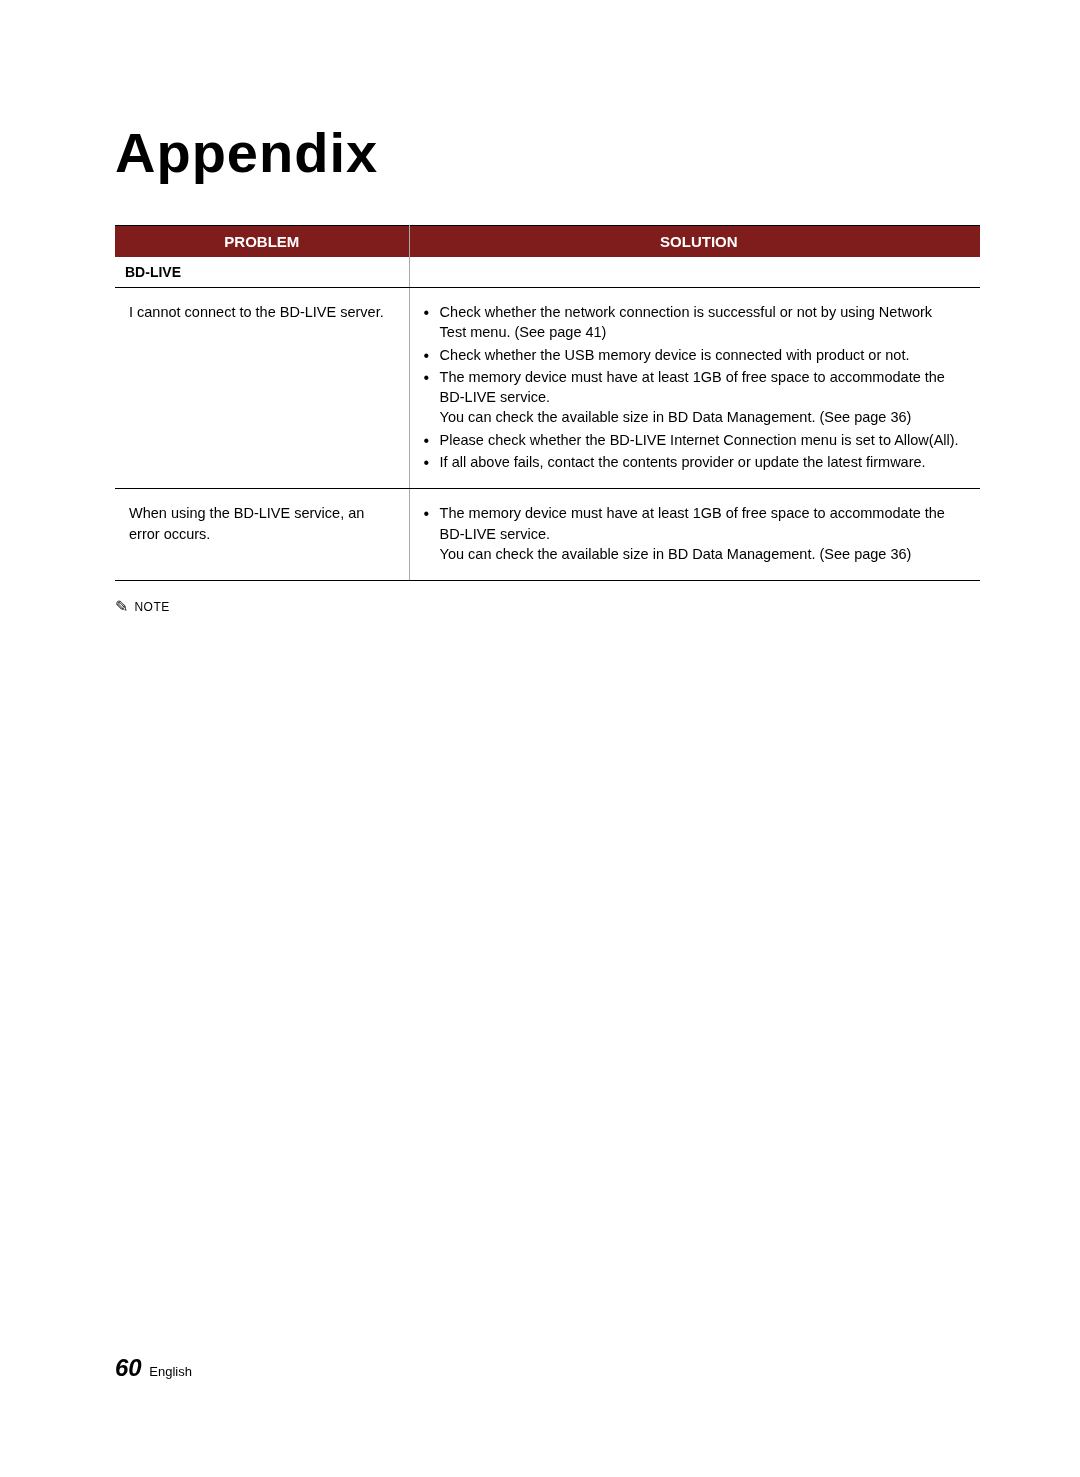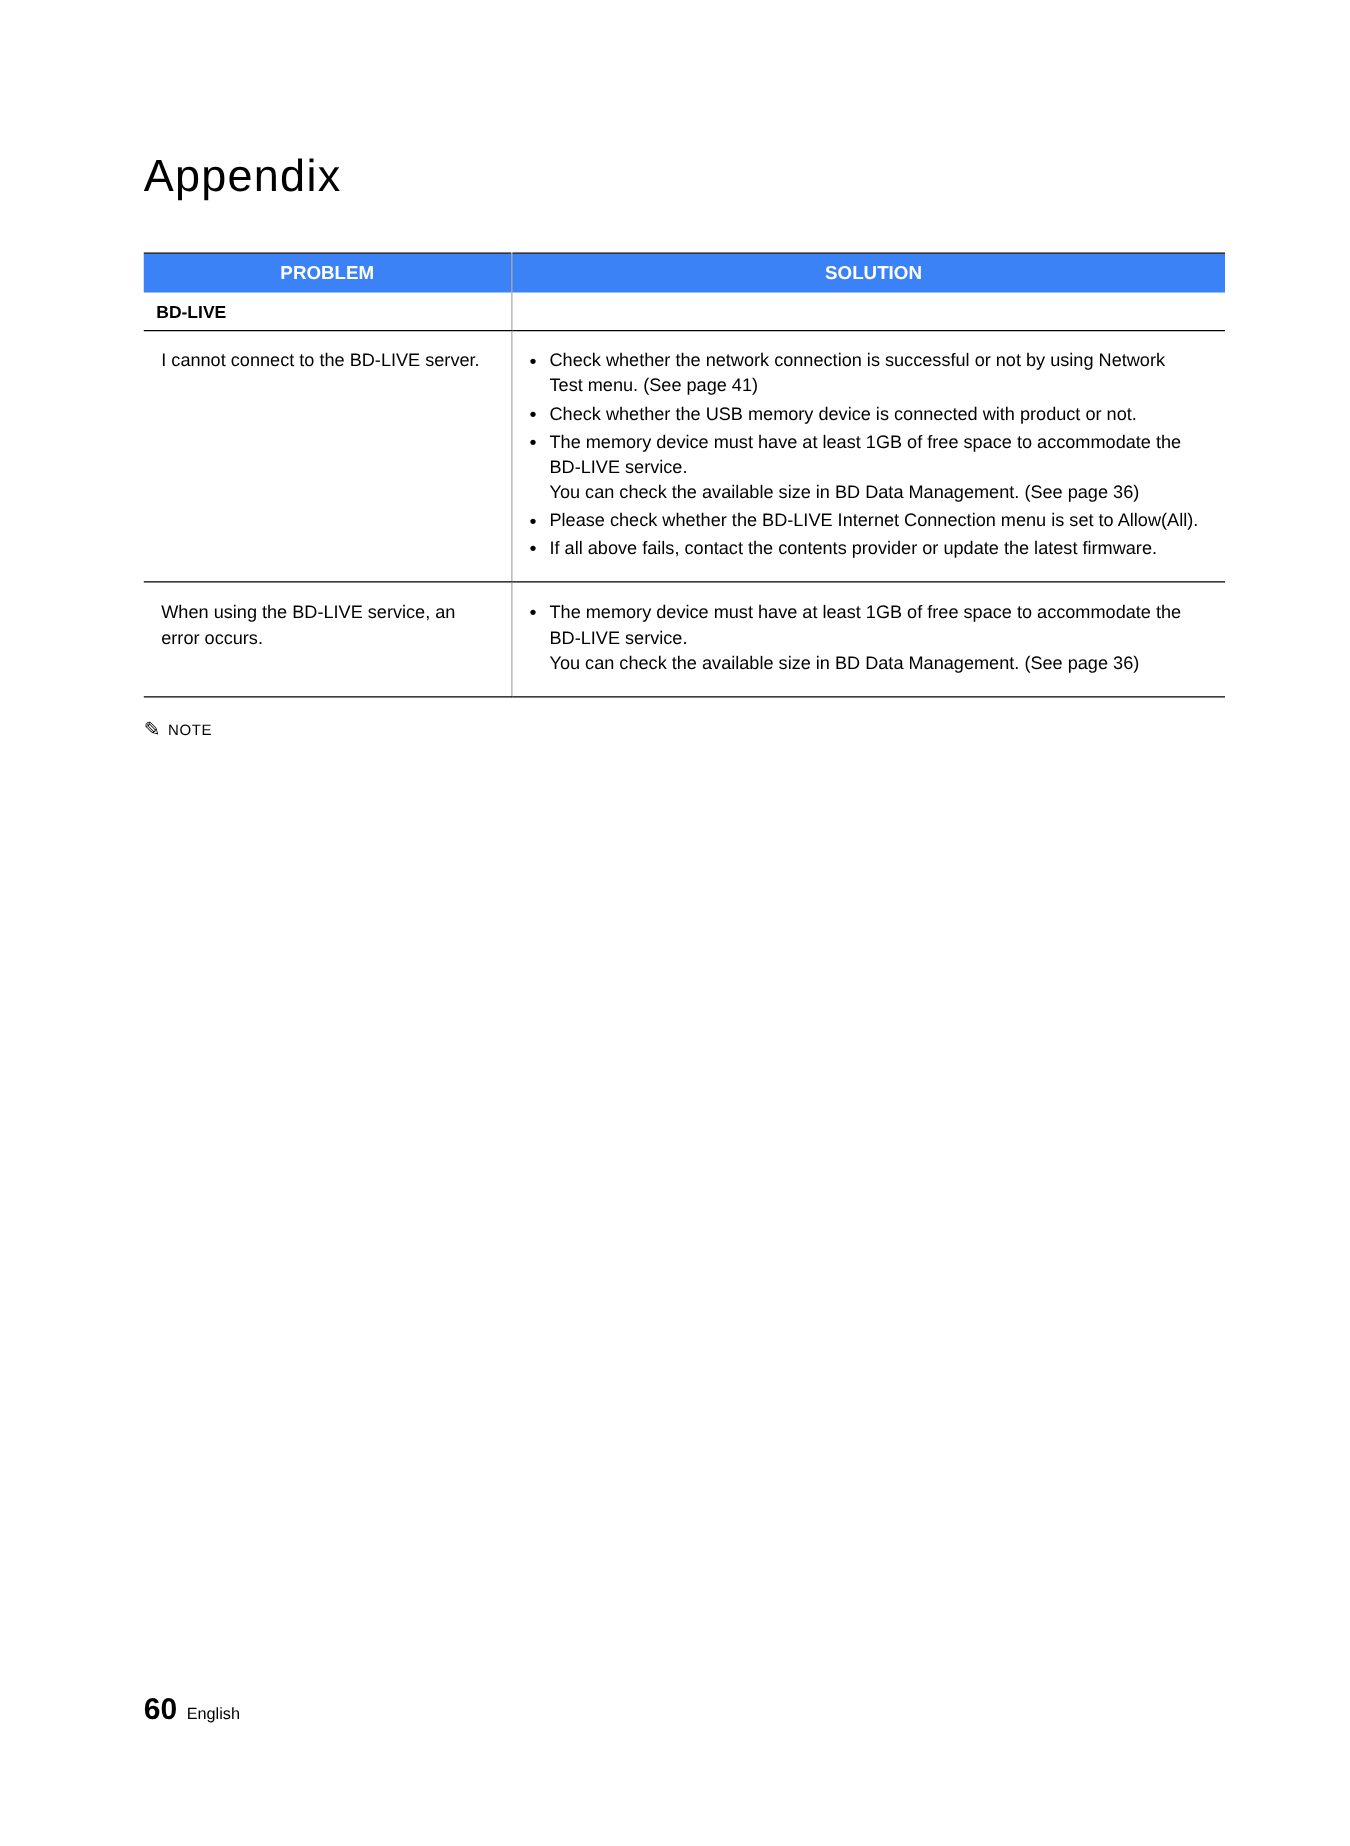--- a/index.html
+++ b/index.html
@@ -6,34 +6,34 @@
   body {
     width: 1080px;
     height: 1477px;
     background: #fff;
     font-family: Arial, Helvetica, sans-serif;
     color: #000;
     position: relative;
     padding: 120px 100px 0 115px;
   }
   .page-title {
-    font-size: 36px;
-    font-weight: 400;
+    font-size: 56px;
+    font-weight: 700;
     letter-spacing: 1px;
     margin-bottom: 40px;
     font-family: "Helvetica Neue", Arial, sans-serif;
   }
   table {
     width: 100%;
     border-collapse: collapse;
     border-top: 1.5px solid #000;
     border-bottom: 1.5px solid #000;
   }
   th {
-    background: #3b82f6;
+    background: #7f1d1d;
     color: #fff;
     font-weight: bold;
     font-size: 15px;
     padding: 7px 10px;
     text-align: center;
     border-right: 1px solid #a9a9a9;
   }
   th:last-child { border-right: none; padding-left: 18px; }
   .subheader td {
     font-weight: bold;
@@ -83,21 +83,21 @@
     left: 0;
     top: 1px;
     font-size: 10px;
   }
   .footer {
     position: absolute;
     bottom: 95px;
     left: 115px;
     font-size: 13px;
   }
-  .page-num { font-size: 24px; font-weight: bold; margin-right: 4px; }
+  .page-num { font-size: 24px; font-weight: bold; margin-right: 4px; font-style: italic; }
 </style>
 </head>
 <body>
 
 <h1 class="page-title">Appendix</h1>
 
 <table>
   <thead>
     <tr>
       <th class="col-problem">PROBLEM</th>

